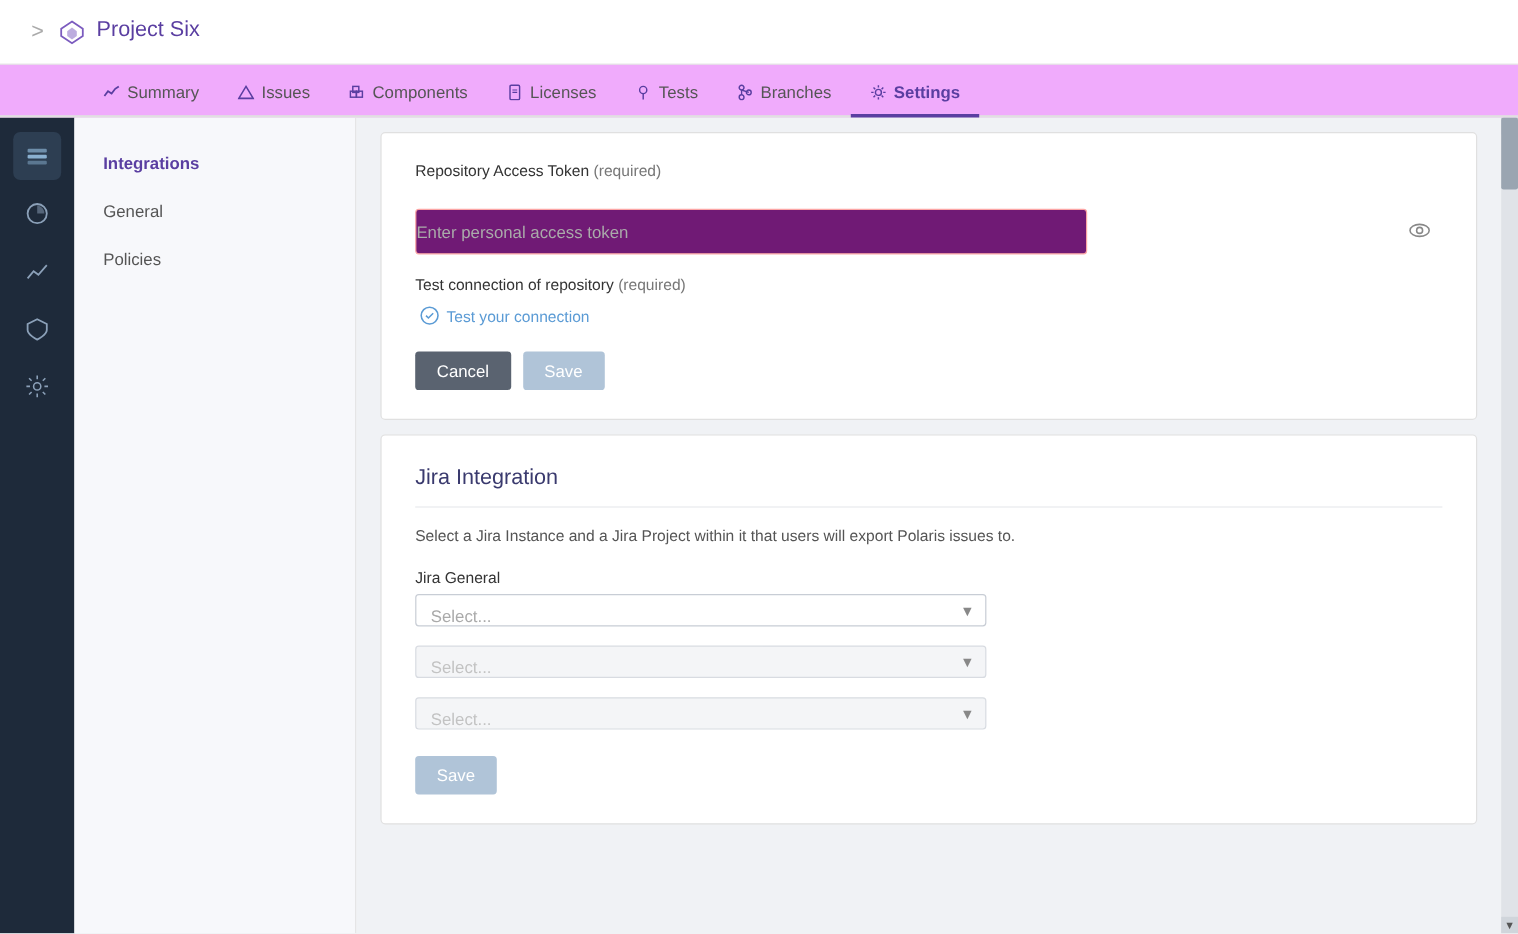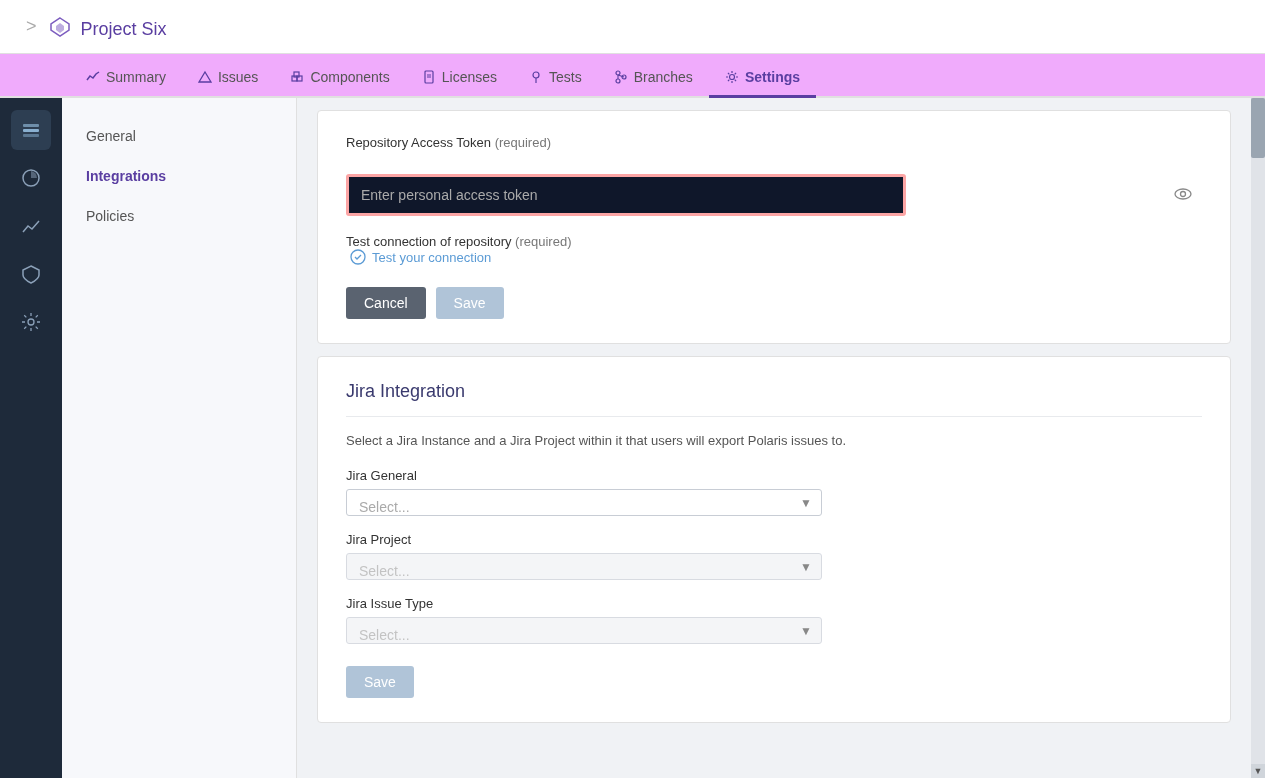--- a/index.html
+++ b/index.html
@@ -23,21 +23,21 @@
       font-size: 18px;
       font-weight: 500;
     }
     .header-sep {
       color: #aaa;
       margin: 0 10px;
       font-size: 18px;
     }
     .header-project {
       display: flex;
-      align-items: flex-end;
+      align-items: flex-start;
       gap: 8px;
       color: #5a3ea1;
       font-size: 18px;
       font-weight: 500;
     }
     .app-icon {
       width: 26px; height: 26px;
       display: flex; align-items: center; justify-content: center;
     }
 
@@ -146,41 +146,41 @@
       color: #777;
       font-weight: 400;
     }
     .token-input-wrap {
       position: relative;
       display: flex;
       align-items: center;
     }
     .token-input {
       width: 560px;
-      padding: 10px 40px 10px 12px;
-      border: 3px solid #fca5a5;
+      padding: 10px 40px 10px 0;
+      border: 1px solid #fca5a5;
       border-radius: 3px;
       font-size: 14px;
       color: #999;
       outline: none;
-      background: #0f172a;
+      background: #701a75;
     }
     .token-input::placeholder { color: #aaa; }
     .eye-icon {
       position: absolute;
       right: 10px;
       color: #888;
       cursor: pointer;
     }
 
     .test-conn-label {
       font-size: 13px;
       color: #333;
       margin-top: 18px;
-      margin-bottom: 0;
+      margin-bottom: 10px;
       font-weight: 500;
     }
     .test-conn-label span.required { color: #777; font-weight: 400; }
     .test-conn-link {
       display: flex;
       align-items: center;
       gap: 6px;
       color: #5b9bd5;
       font-size: 13px;
       cursor: pointer;
@@ -401,25 +401,25 @@
     </div>
     <div class="sidebar-icon-btn">
       <svg width="22" height="22" viewBox="0 0 22 22" fill="none">
         <circle cx="11" cy="11" r="3" stroke="#8ba0b8" stroke-width="1.3"></circle>
         <path d="M11 2v3M11 17v3M2 11h3M17 11h3M4.22 4.22l2.12 2.12M15.66 15.66l2.12 2.12M4.22 17.78l2.12-2.12M15.66 6.34l2.12-2.12" stroke="#8ba0b8" stroke-width="1.3"></path>
       </svg>
     </div>
   </div>
 
   <div class="sidebar">
+    <div class="sidebar-item active">
+      <span>Integrations</span>
+    </div>
     <div class="sidebar-item">
       <span>General</span>
-    </div>
-    <div class="sidebar-item active">
-      <span>Integrations</span>
     </div>
     <div class="sidebar-item">
       <span>Policies</span>
     </div>
   </div>
 
   <div class="content-area">
 
     <div class="section-card">
       <div class="field-label">
@@ -463,31 +463,29 @@
         <div class="jira-field-label">Jira General</div>
         <div class="select-wrap">
           <select class="select-dropdown">
             <option value="">Select...</option>
           </select>
           <span class="chevron-icon">▼</span>
         </div>
       </div>
 
       <div class="jira-field-group">
-        <div class="jira-field-label">Jira Project</div>
         <div class="select-wrap">
           <select class="select-dropdown" disabled="">
             <option value="">Select...</option>
           </select>
           <span class="chevron-icon">▼</span>
         </div>
       </div>
 
       <div class="jira-field-group">
-        <div class="jira-field-label">Jira Issue Type</div>
         <div class="select-wrap">
           <select class="select-dropdown" disabled="">
             <option value="">Select...</option>
           </select>
           <span class="chevron-icon">▼</span>
         </div>
       </div>
 
       <div class="btn-row">
         <button class="btn-save-sm">Save</button>

